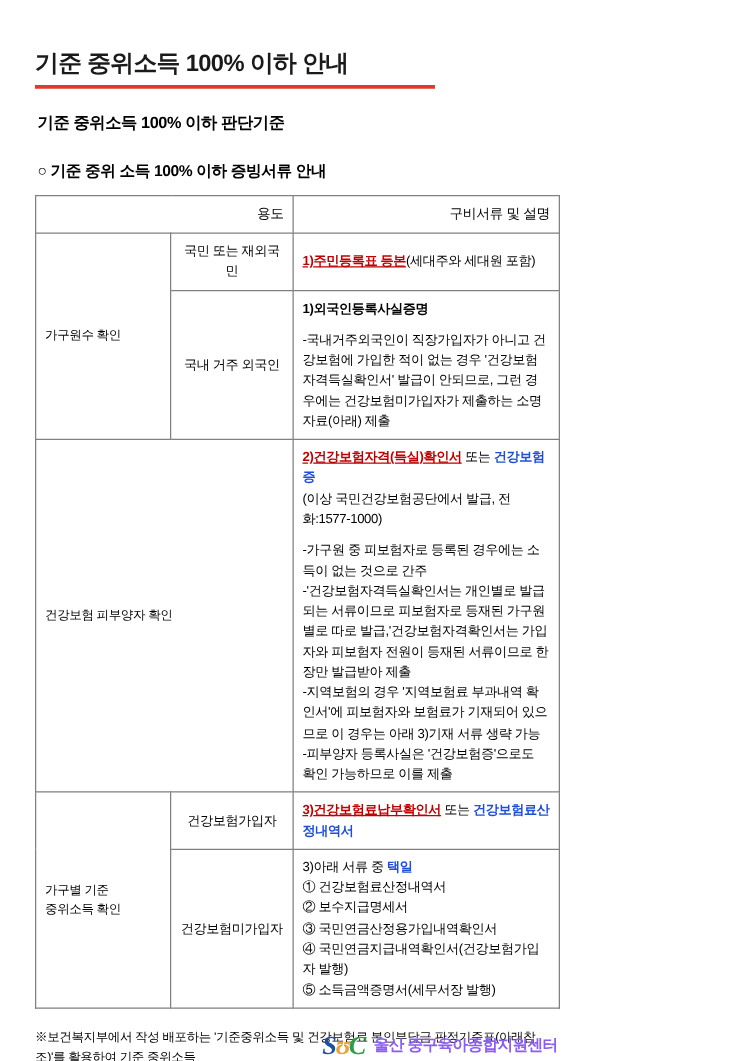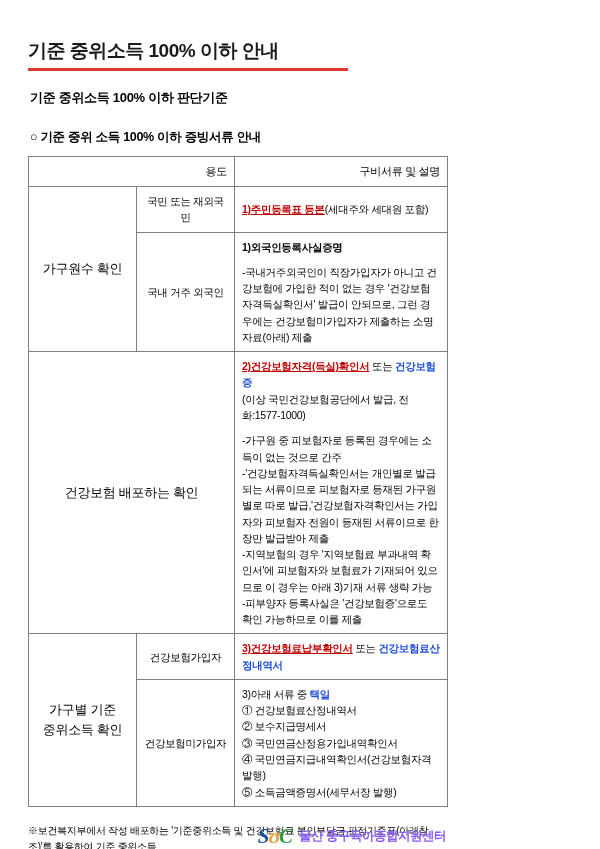--- a/index.html
+++ b/index.html
@@ -64,22 +64,21 @@
     line-height: 1.55;
     letter-spacing: -0.3px;
   }
   th.hdr {
     text-align: right;
     font-weight: normal;
     font-size: 11px;
     padding: 5px 4px;
   }
   td.rowlabel {
-    text-align: center;
-    font-size: 13px;
+    font-size: 10px;
   }
   td.sublabel {
     text-align: center;
     font-size: 10.5px;
     margin-left: 8px;
   }
   td.content {
     text-align: left;
     font-size: 10.5px;
   }
@@ -175,21 +174,21 @@
         </td>
       </tr>
       <tr>
         <td class="sublabel">국내 거주 외국인</td>
         <td class="content">
           <p class="blk bold">1)외국인등록사실증명</p>
           <p class="blk gap">-국내거주외국인이 직장가입자가 아니고 건강보험에 가입한 적이 없는 경우 '건강보험자격득실확인서' 발급이 안되므로, 그런 경우에는 건강보험미가입자가 제출하는 소명자료(아래) 제출</p>
         </td>
       </tr>
       <tr>
-        <td class="rowlabel" colspan="2">건강보험 배포하는 확인</td>
+        <td class="rowlabel" colspan="2">건강보험 피부양자 확인</td>
         <td class="content">
           <p class="blk">
             <span class="red-ul">2)</span><span class="red-ul">건강보험자격(득실)확인서</span><span> 또는 </span><span class="blue-ul">건강보험증</span>
           </p>
           <p class="blk">(이상 국민건강보험공단에서 발급, 전화:1577-1000)</p>
           <p class="blk gap">-가구원 중 피보험자로 등록된 경우에는 소득이 없는 것으로 간주</p>
           <p class="blk">-'건강보험자격득실확인서는 개인별로 발급되는 서류이므로 피보험자로 등재된 가구원별로 따로 발급,'건강보험자격확인서는 가입자와 피보험자 전원이 등재된 서류이므로 한 장만 발급받아 제출</p>
           <p class="blk">-지역보험의 경우 '지역보험료 부과내역 확인서'에 피보험자와 보험료가 기재되어 있으므로 이 경우는 아래 3)기재 서류 생략 가능</p>
           <p class="blk">-피부양자 등록사실은 '건강보험증'으로도 확인 가능하므로 이를 제출</p>
         </td>
@@ -206,21 +205,21 @@
       </tr>
       <tr>
         <td class="sublabel">건강보험미가입자</td>
         <td class="content">
           <p class="blk">
             <span>3)아래 서류 중 </span><span class="blue-ul">택일</span>
           </p>
           <p class="blk list-line">① 건강보험료산정내역서</p>
           <p class="blk list-line">② 보수지급명세서</p>
           <p class="blk list-line">③ 국민연금산정용가입내역확인서</p>
-          <p class="blk list-line">④ 국민연금지급내역확인서(건강보험자격 발행)</p>
+          <p class="blk list-line">④ 국민연금지급내역확인서(건강보험가입자 발행)</p>
           <p class="blk list-line">⑤ 소득금액증명서(세무서장 발행)</p>
         </td>
       </tr>
     </tbody>
   </table>
 
   <div class="footnote">
     <span>※보건복지부에서 작성 배포하는 '기준중위소득 및 건강보험료 본인부담금 판정기준표(아래참조)'를 활용하여 기준 중위소득</span>
     <span class="indent">100%이하인 자여야 함</span>
   </div>

